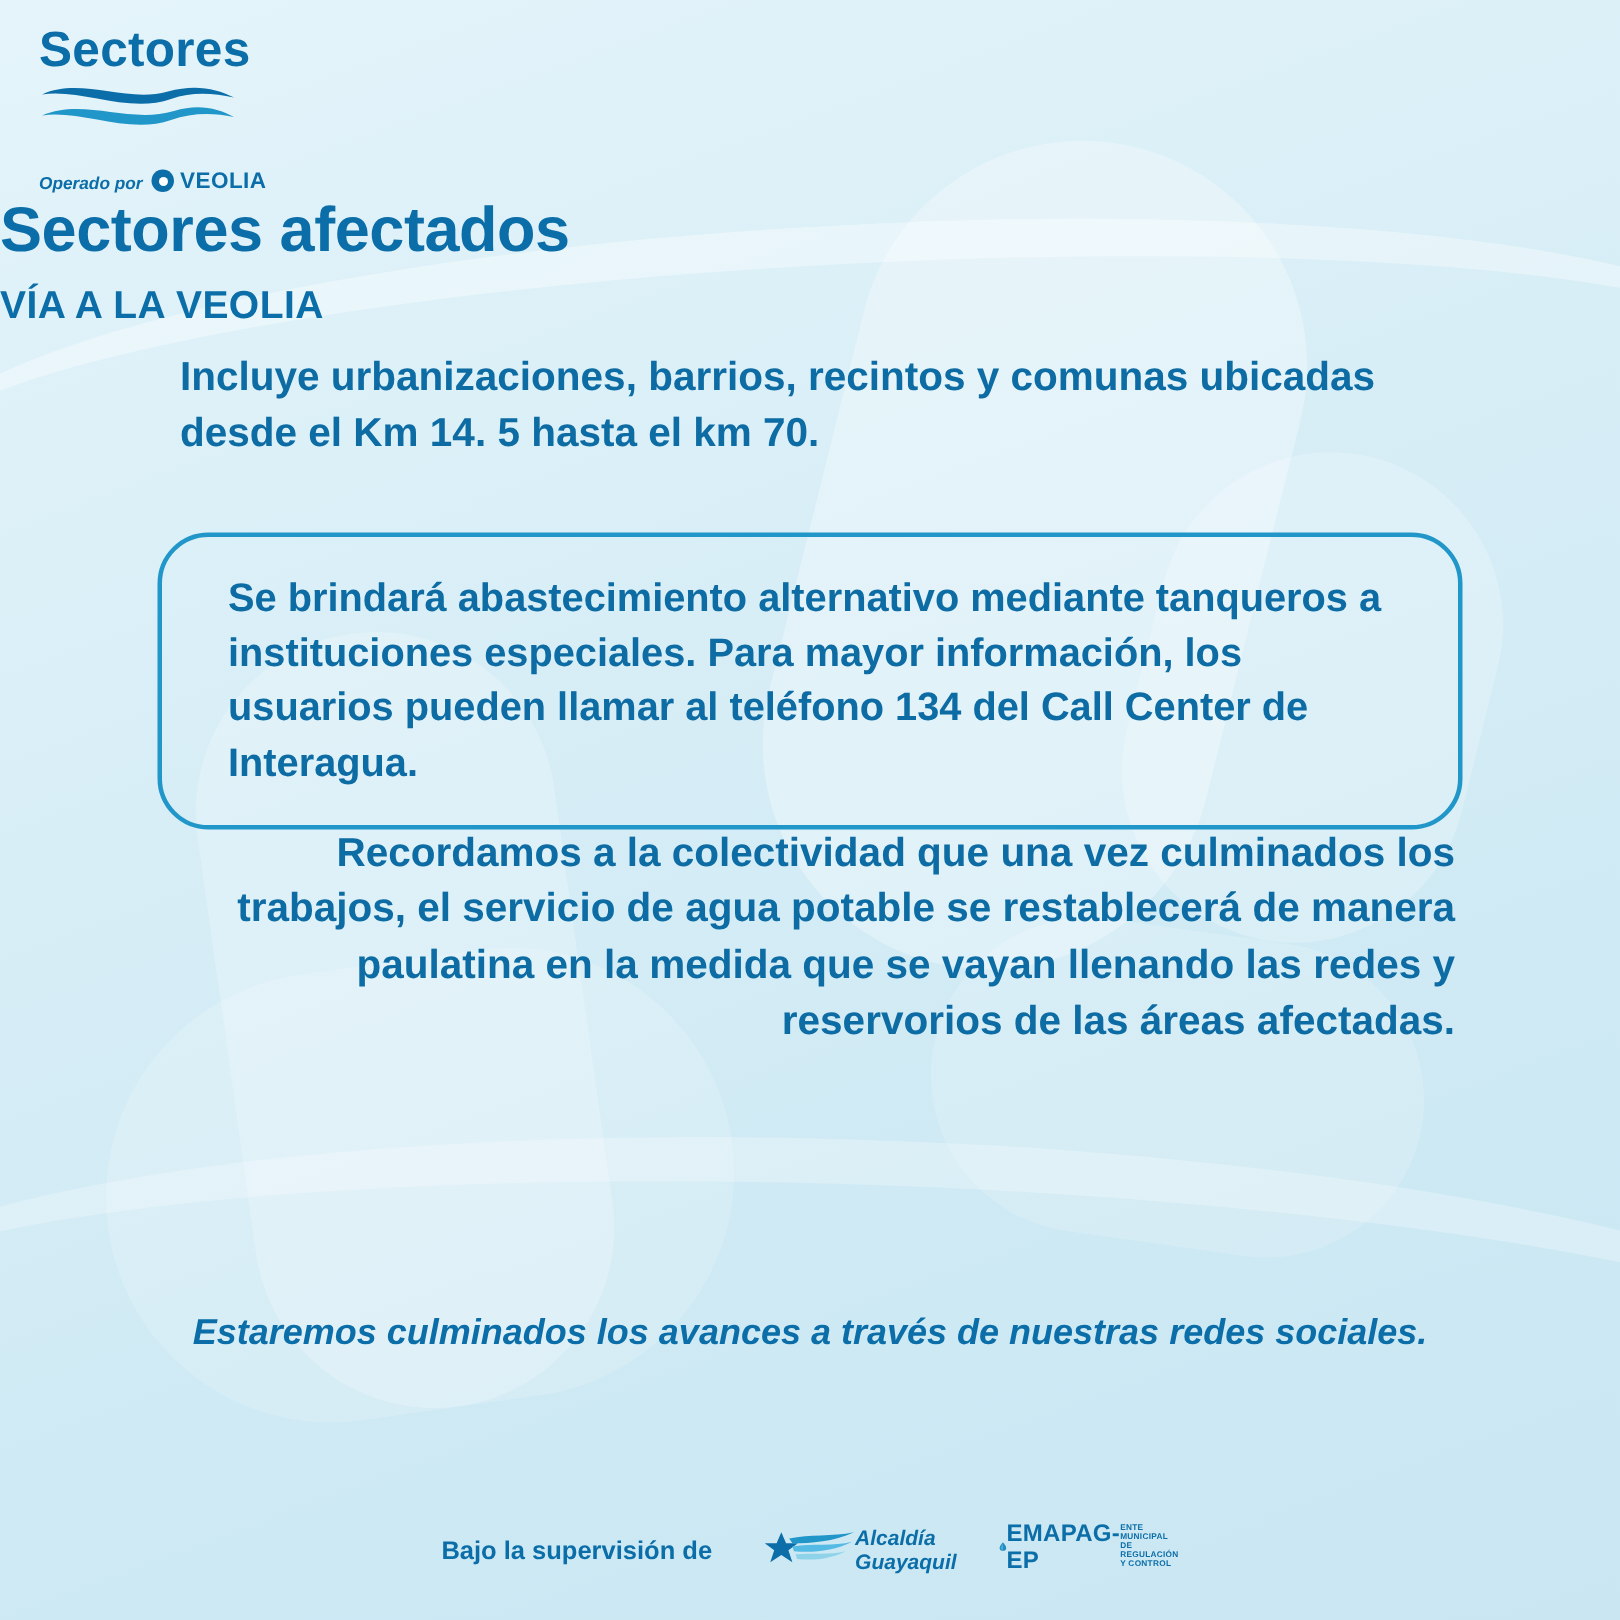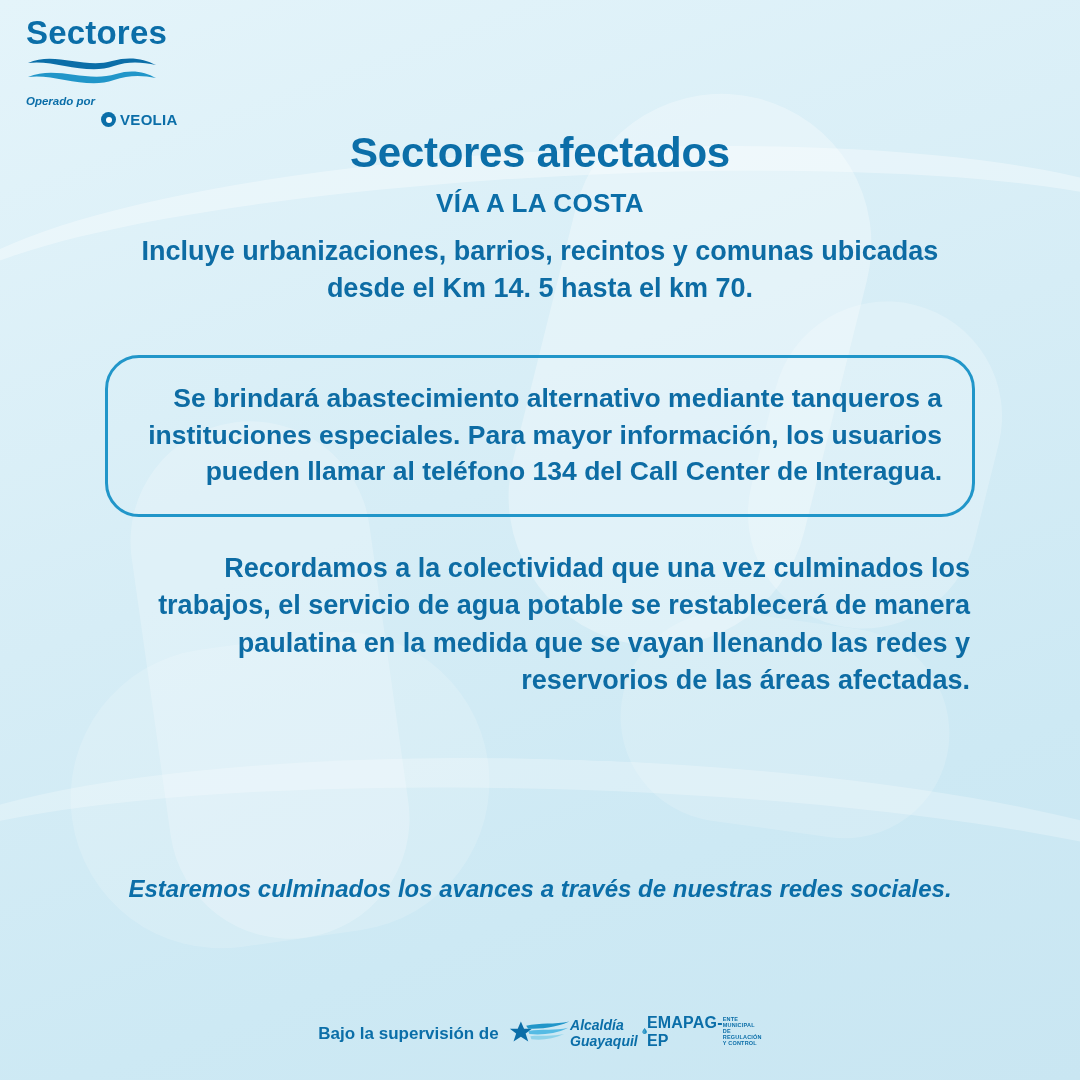--- a/index.html
+++ b/index.html
@@ -106,21 +106,21 @@
     line-height: 1;
   }
   .logo-waves {
     margin-top: 4px;
     width: 132px;
     height: 34px;
   }
   .logo-sub {
     margin-top: 4px;
     display: flex;
-    align-items: flex-start;
+    align-items: flex-end;
     gap: 6px;
   }
   .logo-sub-text {
     font-size: 11.5px;
     font-style: italic;
     font-weight: bold;
     color: #0b6ea8;
   }
   .veolia {
     display: flex;
@@ -151,21 +151,20 @@
     color: #0b6ea8;
     letter-spacing: 0.3px;
   }
 
   
   .header-block {
     position: absolute;
     left: 0;
     top: 130px;
     width: 1080px;
-    text-align: center;
   }
   .title {
     font-size: 42px;
     font-weight: bold;
     color: #0b6ea8;
     letter-spacing: -0.3px;
     line-height: 1.1;
   }
   .subtitle {
     margin-top: 12px;
@@ -185,22 +184,22 @@
 
   
   .callout-outline {
     position: absolute;
     left: 105px;
     top: 355px;
     width: 870px;
     box-sizing: border-box;
     border: 3px solid #2196c9;
     border-radius: 34px;
-    padding: 22px 30px 24px;
-    text-align: right;
+    padding: 22px 44px 24px;
+    text-align: left;
   }
   .callout-outline p {
     margin: 0;
     font-size: 26.5px;
     font-weight: bold;
     color: #0d6ca4;
     line-height: 1.38;
   }
 
   
@@ -254,21 +253,21 @@
 
   
   .footer {
     position: absolute;
     left: 0;
     bottom: 26px;
     width: 1080px;
     display: flex;
     align-items: flex-end;
     justify-content: center;
-    gap: 4px;
+    gap: 28px;
   }
   .footer-text {
     font-size: 17px;
     font-weight: bold;
     color: #0b6ea8;
     padding-bottom: 10px;
   }
   .alcaldia {
     display: flex;
     flex-direction: row;
@@ -332,21 +331,21 @@
       <span class="logo-sub-text">Operado por</span>
       <span class="veolia">
         <span class="veolia-dot"></span>
         <span class="veolia-name">VEOLIA</span>
       </span>
     </div>
   </div>
 
   <div class="header-block">
     <div class="title">Sectores afectados</div>
-    <div class="subtitle">VÍA A LA COSTA</div>
+    <div class="subtitle">VÍA A LA VEOLIA</div>
     <div class="lead">Incluye urbanizaciones, barrios, recintos y comunas ubicadas desde el Km 14. 5 hasta el km 70.</div>
   </div>
 
   <div class="callout-outline">
     <p>Se brindará abastecimiento alternativo mediante tanqueros a instituciones especiales. Para mayor información, los usuarios pueden llamar al teléfono 134 del Call Center de Interagua.</p>
   </div>
 
   <div class="plain-block">
     <p>Recordamos a la colectividad que una vez culminados los trabajos, el servicio de agua potable se restablecerá de manera paulatina en la medida que se vayan llenando las redes y reservorios de las áreas afectadas.</p>
   </div>

